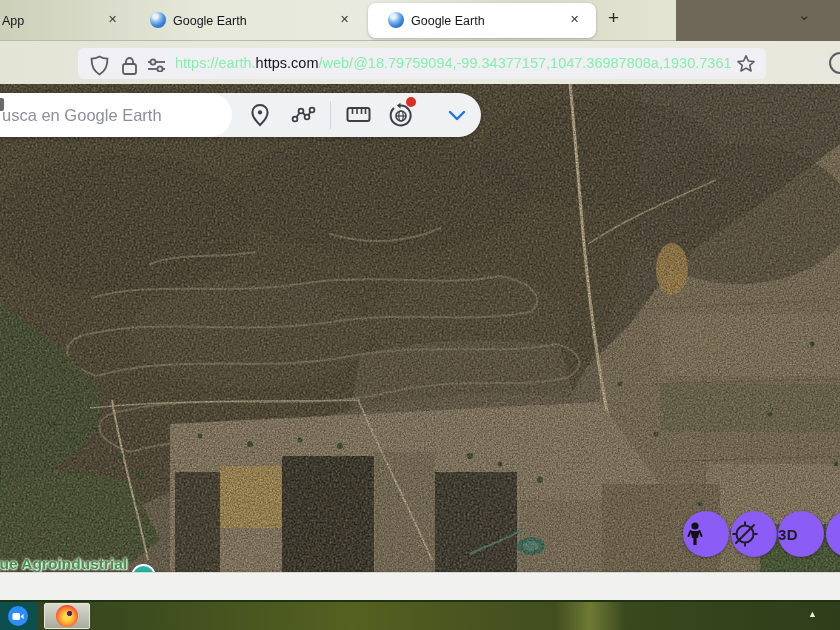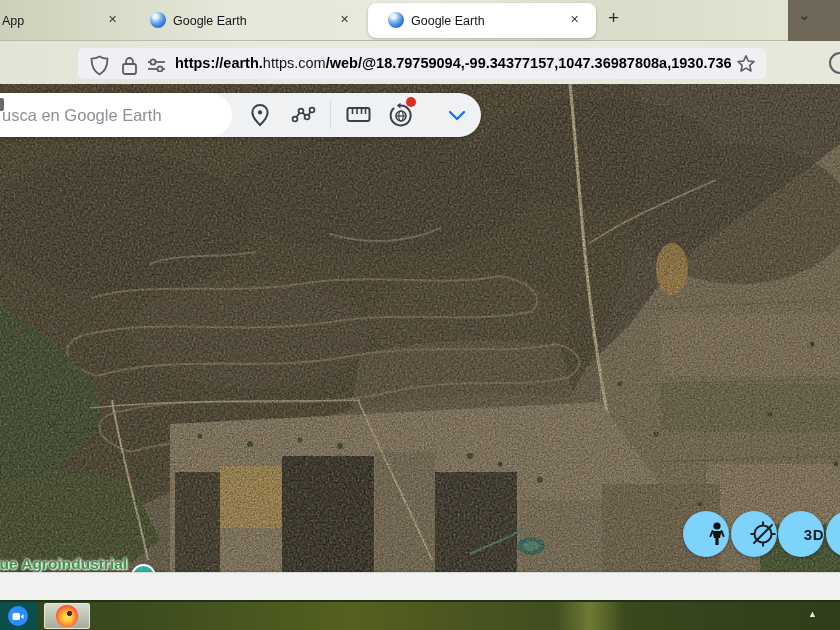--- a/index.html
+++ b/index.html
@@ -1,40 +1,40 @@
 <!DOCTYPE html>
 <html><head>
 <meta charset="utf-8">
 <style>
   * { margin:0; padding:0; box-sizing:border-box; }
   html,body { width:840px; height:630px; }
   body { font-family:"Liberation Sans", sans-serif; }
   #screen { position:relative; width:840px; height:630px; overflow:hidden; background:#6f6757; }
 
   
-  #tabbar { position:absolute; left:0; top:0; width:788px; height:41px;
+  #tabbar { position:absolute; left:0; top:0; width:676px; height:41px;
     background:linear-gradient(90deg,#ccd0b8 0%,#e6e8da 30%,#e9eadf 55%,#d9dcc8 78%,#e3e4d2 100%);
     border-bottom:1px solid #b8baab; }
   .tab-title { position:absolute; top:14px; font-size:12.5px; color:#15141a; white-space:nowrap; }
   .tab-close { position:absolute; top:13px; font-size:11px; color:#3a3a3a; cursor:default; }
   .favicon { position:absolute; top:12px; width:16px; height:16px; border-radius:50%;
     background:radial-gradient(circle at 34% 28%, #eaf3fc 0 14%, #8cbcec 34%, #3b7ede 62%, #1c5cbe 100%); }
   #active-tab { position:absolute; left:368px; top:3px; width:228px; height:35px; background:#ffffff;
     border-radius:8px; box-shadow:0 1px 3px rgba(0,0,0,.25); }
   #new-tab-btn { position:absolute; left:608px; top:7px; font-size:19px; color:#2b2b2b; }
   #tabs-list-btn { position:absolute; left:798px; top:6px; font-size:15px; color:#2b2b2b; }
 
   
   #navbar { position:absolute; left:0; top:41px; width:840px; height:43px;
     background:linear-gradient(90deg,#e3e4d6,#eaebdf 40%,#e7e8db); }
   #nav-fragment { position:absolute; left:-2px; top:57px; width:6px; height:13px; border-radius:2px; background:#6a6a6a; }
   #urlbar { position:absolute; left:78px; top:48px; width:688px; height:31px; background:#f0f0f4; border-radius:6px; }
   .nav-ico { position:absolute; top:55px; }
   #url-text { position:absolute; left:175px; top:55px; font-size:14.5px; white-space:nowrap; width:556px; overflow:hidden; }
-  #url-text .dim { color:#000000;font-weight:bold; }
+  #url-text .dim { color:#86efac; }
   #url-text .strong { color:#15141a; }
   #bookmark-star { position:absolute; left:736px; top:54px; }
   #avatar-partial { position:absolute; left:829px; top:52px; width:22px; height:22px; border:2px solid #5b5c66; border-radius:50%; }
 
   
   #map-wrap { position:absolute; left:0; top:84px; width:840px; height:488px; }
   #map-wrap svg { display:block; }
 
   
   #search-pill { position:absolute; left:-40px; top:93px; width:521px; height:44px; border-radius:22px;
@@ -47,22 +47,22 @@
   #tool-divider { position:absolute; left:330px; top:101px; width:1px; height:28px; background:#d5d8da; }
   #notif-dot { position:absolute; left:406px; top:97px; width:10px; height:10px; border-radius:50%; background:#d93025; }
 
   
   #map-label { position:absolute; left:-10px; top:555px; font-size:15.5px; font-weight:700; color:#3f9447;
     text-shadow:0 0 2px #fff,0 0 3px #fff,1px 1px 2px #fff; white-space:nowrap; }
   #map-label-pin { position:absolute; left:131px; top:564px; width:25px; height:25px; border-radius:50%;
     background:#2ab5a5; border:2px solid #fff; }
 
   
-  .round-btn { position:absolute; top:511px; width:46px; height:46px; border-radius:50%; background:#7dd3fc;
-    box-shadow:0 1px 3px rgba(0,0,0,.35); display:flex; align-items:center; justify-content:flex-end; }
+  .round-btn { position:absolute; top:511px; width:46px; height:46px; border-radius:50%; background:#8b5cf6;
+    box-shadow:0 1px 3px rgba(0,0,0,.35); display:flex; align-items:center; justify-content:flex-start; }
   #btn-3d { font-size:15px; font-weight:700; color:#1f1f1f; letter-spacing:.5px; }
 
   
   #statusbar { position:absolute; left:0; top:572px; width:840px; height:28px; background:#f1f1ef;
     border-top:1px solid rgba(0,0,0,.10); box-shadow:0 -1px 2px rgba(0,0,0,.12); }
 
   
   #taskbar { position:absolute; left:0; top:600px; width:840px; height:30px;
     background:linear-gradient(90deg,#30401d 0%,#45531f 25%,#55611f 42%,#4a5520 55%,#3a481d 75%,#2f3d1a 100%);
     border-top:2px solid #1e3314; }

